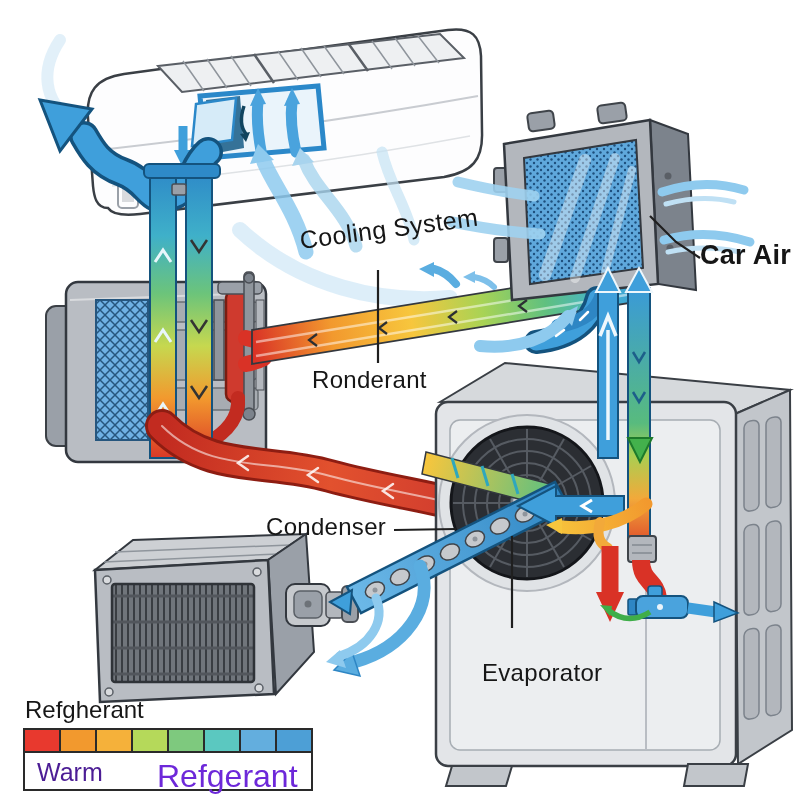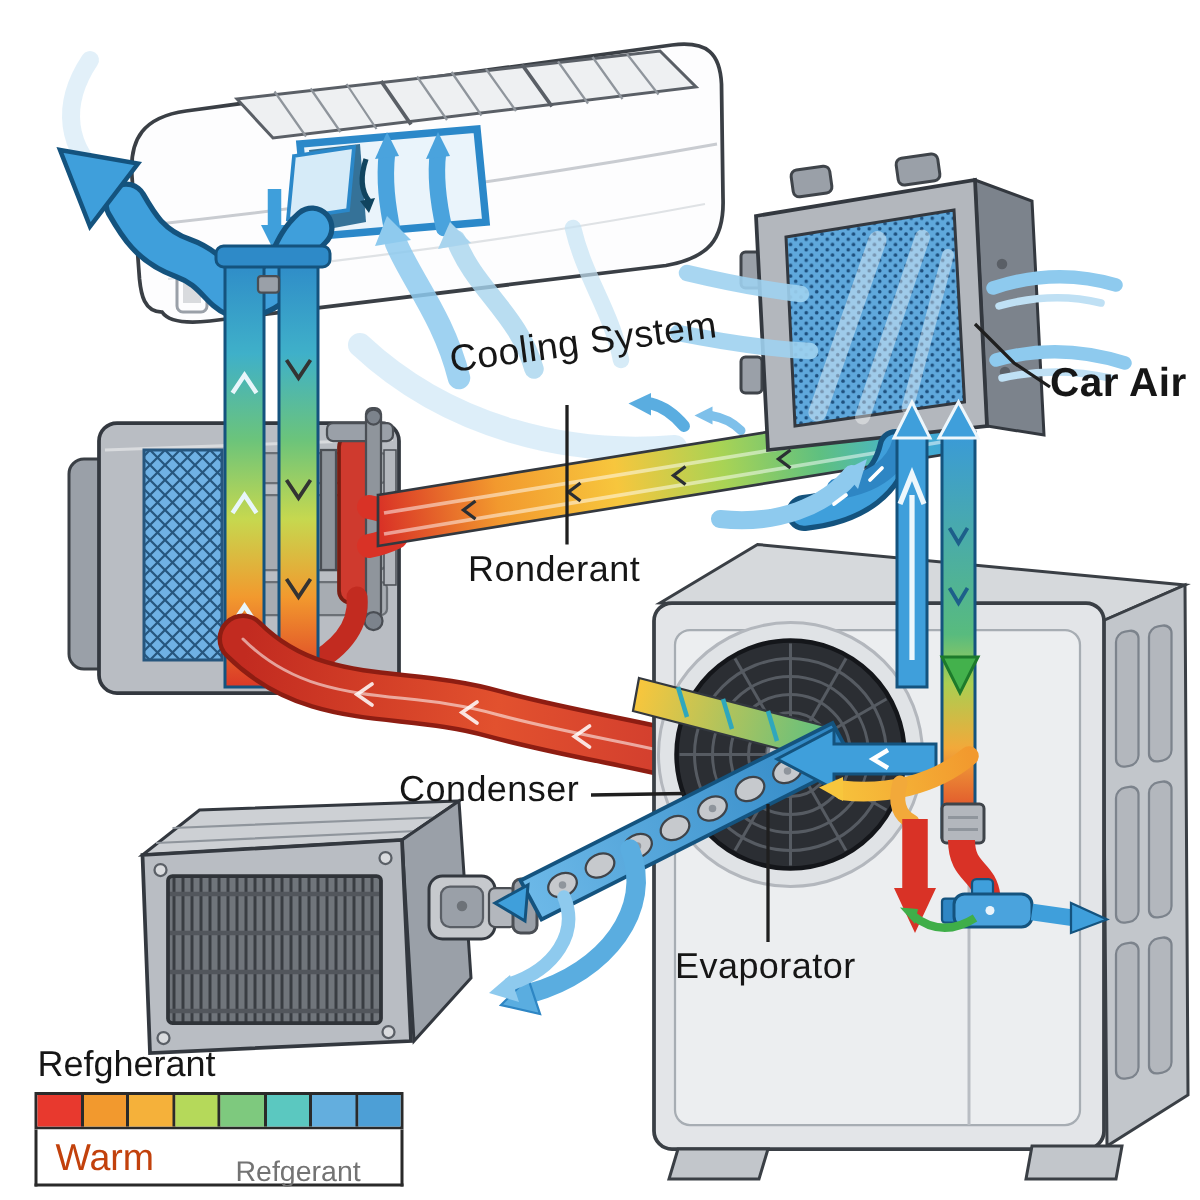--- a/index.html
+++ b/index.html
@@ -4,29 +4,29 @@
 <style>
   html,body{margin:0;padding:0;background:#fff;}
   .stage{position:relative;width:800px;height:800px;background:#ffffff;overflow:hidden;
          font-family:"Liberation Sans",sans-serif;}
   .stage svg{position:absolute;left:0;top:0;}
   .lbl{position:absolute;color:#161616;font-size:24px;white-space:nowrap;letter-spacing:.3px;}
   .lbl-cooling{left:300px;top:226px;font-size:25px;transform:rotate(-7.5deg);transform-origin:left center;}
   .lbl-carair{left:700px;top:240px;font-size:27px;font-weight:bold;}
   .lbl-ronderant{left:312px;top:366px;}
   .lbl-condenser{left:266px;top:513px;}
-  .lbl-evaporator{left:450px;top:631px;}
-  .legend{position:absolute;left:23px;top:696px;width:246px;}
+  .lbl-evaporator{left:450px;top:659px;padding-left:32px;}
+  .legend{position:absolute;left:23px;top:696px;width:290px;}
   .legend-title{font-size:24px;color:#161616;margin:0 0 4px 2px;}
   .legend-bar{display:flex;height:25px;border:2px solid #2a2a2a;box-sizing:border-box;background:#fff;}
   .legend-bar .swatch{flex:1;border-right:2px solid #2a2a2a;}
   .legend-bar .swatch:last-child{border-right:none;}
   .legend-box{position:relative;height:36px;border:2px solid #2a2a2a;border-top:none;background:#fff;}
-  .legend-warm{position:absolute;left:12px;top:5px;font-size:25px;color:#c2410c;}
-  .legend-ref{position:absolute;left:132px;top:18px;font-size:19px;color:#737373;}
+  .legend-warm{position:absolute;left:12px;top:5px;font-size:25px;color:#4c1d95;}
+  .legend-ref{position:absolute;left:132px;top:5px;font-size:32px;color:#6d28d9;}
 </style>
 </head>
 <body>
 
 <div class="stage">
 <svg width="800" height="800" viewBox="0 0 800 800">
   <defs>
     <linearGradient id="gradPipeA" gradientUnits="userSpaceOnUse" x1="252" y1="340" x2="648" y2="280">
       <stop offset="0" stop-color="#d93226"></stop>
           <stop offset=".2" stop-color="#f2992e"></stop>

